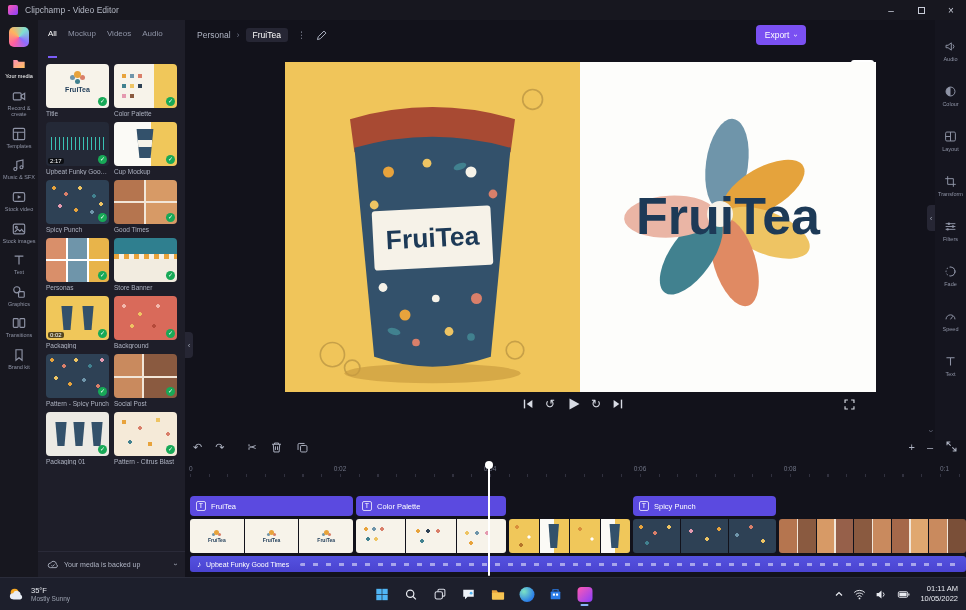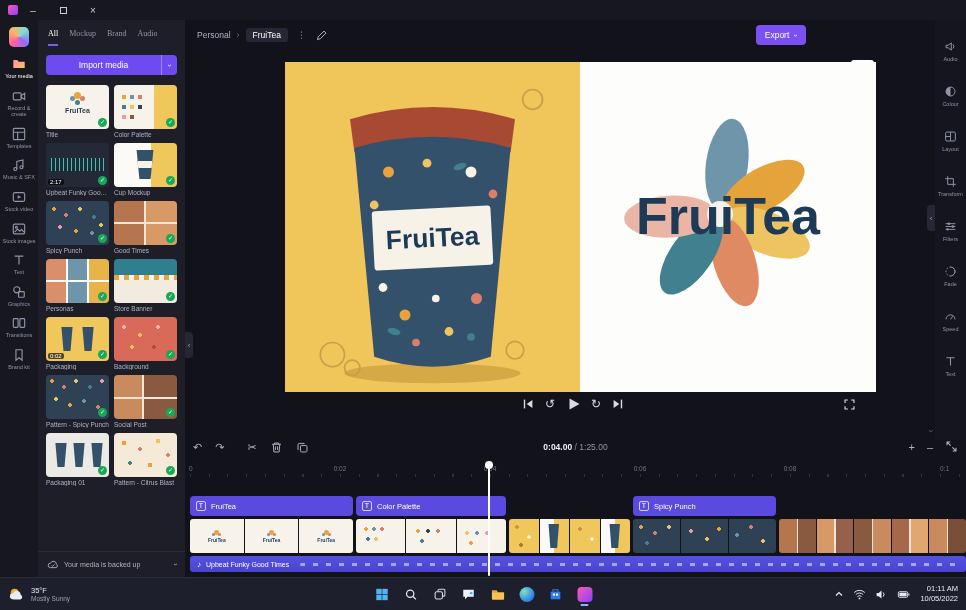--- a/index.html
+++ b/index.html
@@ -19,21 +19,21 @@
   
   .lrail{position:absolute;top:20px;left:0;width:38px;height:557px;background:#17171f;}
   .lr-logo{width:20px;height:20px;border-radius:5px;margin:7px auto 5px;background:conic-gradient(from 220deg,#ff5fa2,#ffb45e,#7ee0d2,#8f6bff,#ff5fa2);}
   .litem{width:38px;padding:5px 0 4px;display:flex;flex-direction:column;align-items:center;gap:2px;color:#8f94a6;cursor:pointer;}
   .litem.active{color:#fff;}
   .llabel{font-size:5.5px;text-align:center;line-height:1.2;padding:0 1px;}
 
   
   .mpanel{position:absolute;top:20px;left:38px;width:147px;height:557px;background:#1e1e29;display:flex;flex-direction:column;}
   .mtabs{display:flex;gap:11px;padding:9px 10px 4px;font-size:8px;color:#8f94a6;}
-  .mtab{cursor:pointer;padding-bottom:6px;font-family:Liberation Serif, serif;}
+  .mtab{cursor:pointer;padding-bottom:18px;}
   .mtab.active{color:#fff;border-bottom:2px solid #7b5cf7;}
   .import-wrap{display:flex;margin:5px 8px 8px;height:20px;cursor:pointer;}
   .import-main{flex:1;background:#6c4cf1;color:#fff;font-size:8.5px;display:flex;align-items:center;justify-content:center;border-radius:4px 0 0 4px;}
   .import-arrow{width:16px;background:#6c4cf1;border-left:1px solid rgba(255,255,255,.35);border-radius:0 4px 4px 0;color:#fff;display:flex;align-items:center;justify-content:center;font-size:8px;}
   .mgrid{display:grid;grid-template-columns:63px 63px;column-gap:5px;row-gap:5px;padding:2px 8px;flex:1;align-content:start;overflow:hidden;}
   .mcard{width:63px;cursor:pointer;}
   .mthumb{position:relative;width:63px;height:44px;border-radius:4px;overflow:hidden;background:#2a2a38;}
   .mlabel{font-size:6.5px;color:#aeb3c2;margin-top:2px;white-space:nowrap;overflow:hidden;text-overflow:ellipsis;}
   .badge-check{position:absolute;right:2px;bottom:2px;width:9px;height:9px;border-radius:50%;background:#18a957;color:#fff;font-size:6px;line-height:9px;text-align:center;}
   .badge-dur{position:absolute;left:2px;bottom:2px;background:rgba(0,0,0,.65);color:#fff;font-size:6px;padding:0 2px;border-radius:2px;}
@@ -114,20 +114,21 @@
   .tray{position:absolute;right:8px;display:flex;align-items:center;gap:9px;}
   .clock{text-align:right;font-size:7.5px;color:#e8eaf0;line-height:1.35;cursor:pointer;}
 </style>
 </head>
 <body>
 
 <div class="app">
 
   <div class="titlebar">
     <span class="tb-appicon"></span>
+    <span class="tb-title">Clipchamp - Video Editor</span>
     <span class="winbtn">–</span>
     <span class="winbtn">
         <span class="winbox"></span>
       </span>
     <span class="winbtn">×</span>
   </div>
 
   <div class="lrail">
     <div class="lr-logo"></div>
 
@@ -205,28 +206,22 @@
           <path d="M4.5 2h7v12l-3.5-2.8L4.5 14z"></path>
         </svg>
       <span class="llabel">Brand kit</span>
     </div>
   </div>
 
   <div class="mpanel">
     <div class="mtabs">
       <span class="mtab active">All</span>
       <span class="mtab">Mockup</span>
-      <span class="mtab">Brand</span>
+      <span class="mtab">Videos</span>
       <span class="mtab">Audio</span>
-    </div>
-    <div class="import-wrap">
-      <span class="import-main">Import media</span>
-      <span class="import-arrow">
-          <span class="chev-down">›</span>
-        </span>
     </div>
 
     <div class="mgrid">
 
       <div class="mcard">
         <div class="mthumb" style="background:#f7f3ea;">
           <span class="tflower"></span>
           <span class="tbrand">FruiTea</span>
           <span class="badge-check">✓</span>
         </div>
@@ -461,25 +456,20 @@
             </svg>
         </span>
         <span class="ticon">
           <svg width="13" height="13" viewBox="0 0 16 16" fill="none" stroke="currentColor" stroke-width="1.2">
               <rect x="5.5" y="5.5" width="8" height="8" rx="1.5"></rect>
               <path d="M10.5 3H4a1.5 1.5 0 00-1.5 1.5V11"></path>
             </svg>
         </span>
       </div>
 
-      <div class="tl-time">
-        <span class="cur">0:04.00</span>
-        <span>/</span>
-        <span>1:25.00</span>
-      </div>
 
       <div class="tl-zoom">
         <span class="ticon">+</span>
         <span class="ticon">–</span>
         <span class="ticon">
           <svg width="13" height="13" viewBox="0 0 16 16" fill="none" stroke="currentColor" stroke-width="1.3">
               <path d="M6.5 2.5h-4v4M9.5 13.5h4v-4M2.5 2.5L7 7M13.5 13.5L9 9"></path>
             </svg>
         </span>
       </div>

